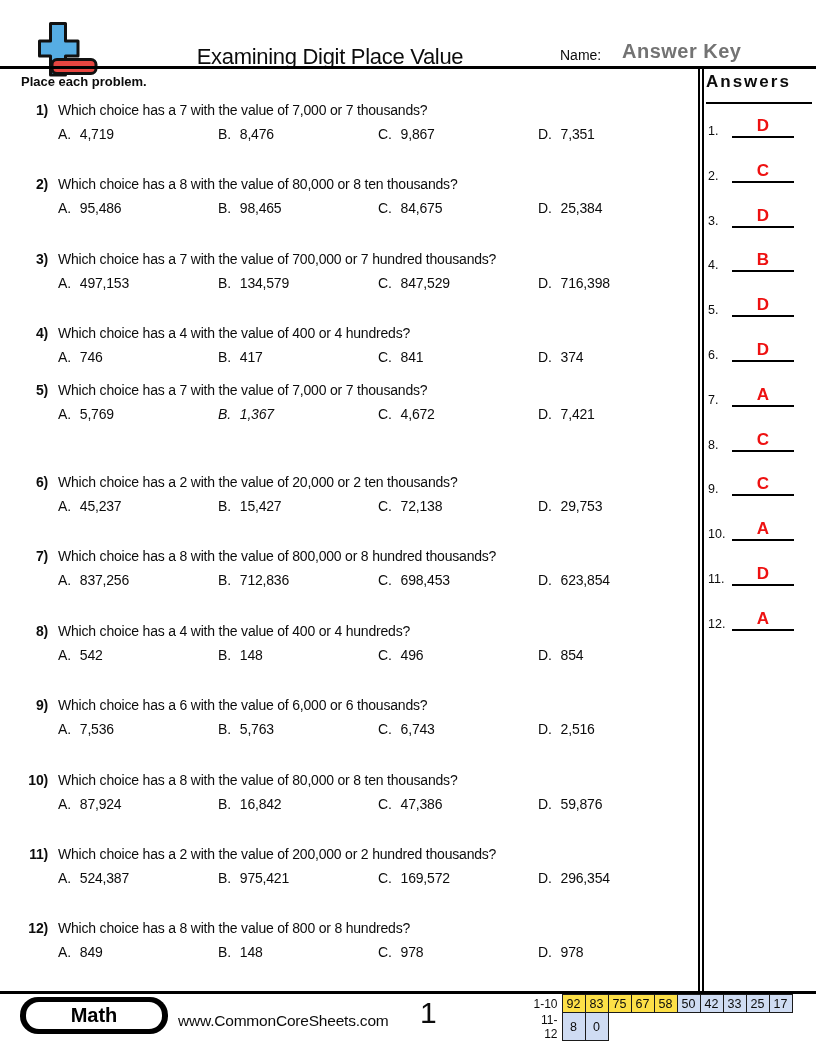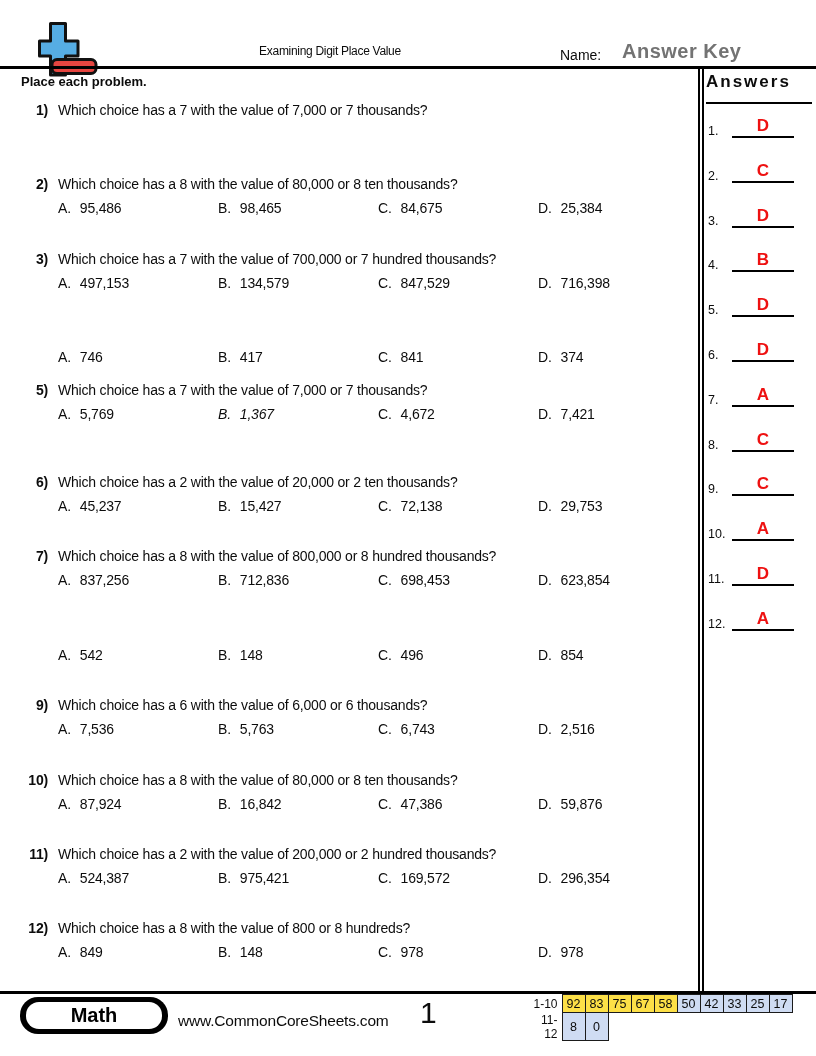--- a/index.html
+++ b/index.html
@@ -3,21 +3,21 @@
 <meta charset="utf-8">
 <style>
   * { margin:0; padding:0; box-sizing:border-box; }
   html,body { background:#ffffff; }
   body { font-family:"Liberation Sans", sans-serif; color:#0c0c0c; }
   .page { position:relative; width:816px; height:1056px; background:#fff; overflow:hidden; }
 
   
   .logo { position:absolute; left:38px; top:22px; }
   .worksheet-title { position:absolute; left:130px; top:44px; width:400px; text-align:center;
-    font-size:12px; letter-spacing:-0.3px; }
+    font-size:22px; letter-spacing:-0.3px; }
   .name-label { position:absolute; left:560px; top:47px; font-size:14px; }
   .name-value { position:absolute; left:622px; top:40px; font-size:20px; font-weight:bold;
     color:#737373; letter-spacing:0.5px; }
   .header-rule { position:absolute; left:0; top:66px; width:816px; height:3px; background:#000; }
   .instructions { position:absolute; left:21px; top:74px; font-size:13px; font-weight:bold; }
 
   
   .questions { position:absolute; left:20px; top:101px; width:660px; height:880px; }
   .q { position:absolute; left:0; width:660px; height:70px; }
   .qline { position:absolute; left:0; top:0; width:660px; }
@@ -74,20 +74,26 @@
   <div class="name-label">Name:</div>
   <div class="name-value">Answer Key</div>
   <div class="header-rule"></div>
   <div class="instructions">Place each problem.</div>
 
   <div class="questions">
   <div class="q" style="top: 0px;">
     <div class="qline">
       <span class="qnum">1)</span><span class="qtext">Which choice has a 7 with the value of 7,000 or 7 thousands?</span>
     </div>
+    <div class="choices">
+          <span class="choice" style="left: 38px;"><span class="clabel">A.</span><span class="cval">4,719</span></span>
+          <span class="choice" style="left: 198px;"><span class="clabel">B.</span><span class="cval">8,476</span></span>
+          <span class="choice" style="left: 358px;"><span class="clabel">C.</span><span class="cval">9,867</span></span>
+          <span class="choice" style="left: 518px;"><span class="clabel">D.</span><span class="cval">7,351</span></span>
+        </div>
   </div>
 
   <div class="q" style="top: 74px;">
     <div class="qline">
       <span class="qnum">2)</span><span class="qtext">Which choice has a 8 with the value of 80,000 or 8 ten thousands?</span>
     </div>
     <div class="choices">
           <span class="choice" style="left: 38px;"><span class="clabel">A.</span><span class="cval">95,486</span></span>
           <span class="choice" style="left: 198px;"><span class="clabel">B.</span><span class="cval">98,465</span></span>
           <span class="choice" style="left: 358px;"><span class="clabel">C.</span><span class="cval">84,675</span></span>
@@ -101,20 +107,23 @@
     </div>
     <div class="choices">
           <span class="choice" style="left: 38px;"><span class="clabel">A.</span><span class="cval">497,153</span></span>
           <span class="choice" style="left: 198px;"><span class="clabel">B.</span><span class="cval">134,579</span></span>
           <span class="choice" style="left: 358px;"><span class="clabel">C.</span><span class="cval">847,529</span></span>
           <span class="choice" style="left: 518px;"><span class="clabel">D.</span><span class="cval">716,398</span></span>
         </div>
   </div>
 
   <div class="q" style="top: 223px;">
+    <div class="qline">
+      <span class="qnum">4)</span><span class="qtext">Which choice has a 4 with the value of 400 or 4 hundreds?</span>
+    </div>
     <div class="choices">
           <span class="choice" style="left: 38px;"><span class="clabel">A.</span><span class="cval">746</span></span>
           <span class="choice" style="left: 198px;"><span class="clabel">B.</span><span class="cval">417</span></span>
           <span class="choice" style="left: 358px;"><span class="clabel">C.</span><span class="cval">841</span></span>
           <span class="choice" style="left: 518px;"><span class="clabel">D.</span><span class="cval">374</span></span>
         </div>
   </div>
 
   <div class="q" style="top: 280px;">
     <div class="qline">
@@ -146,20 +155,23 @@
     </div>
     <div class="choices">
           <span class="choice" style="left: 38px;"><span class="clabel">A.</span><span class="cval">837,256</span></span>
           <span class="choice" style="left: 198px;"><span class="clabel">B.</span><span class="cval">712,836</span></span>
           <span class="choice" style="left: 358px;"><span class="clabel">C.</span><span class="cval">698,453</span></span>
           <span class="choice" style="left: 518px;"><span class="clabel">D.</span><span class="cval">623,854</span></span>
         </div>
   </div>
 
   <div class="q" style="top: 521px;">
+    <div class="qline">
+      <span class="qnum">8)</span><span class="qtext">Which choice has a 4 with the value of 400 or 4 hundreds?</span>
+    </div>
     <div class="choices">
           <span class="choice" style="left: 38px;"><span class="clabel">A.</span><span class="cval">542</span></span>
           <span class="choice" style="left: 198px;"><span class="clabel">B.</span><span class="cval">148</span></span>
           <span class="choice" style="left: 358px;"><span class="clabel">C.</span><span class="cval">496</span></span>
           <span class="choice" style="left: 518px;"><span class="clabel">D.</span><span class="cval">854</span></span>
         </div>
   </div>
 
   <div class="q" style="top: 595px;">
     <div class="qline">

